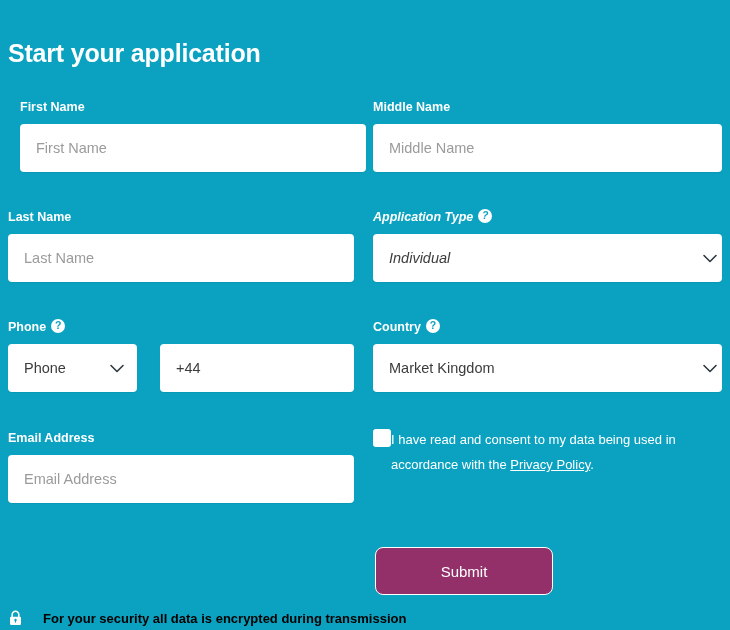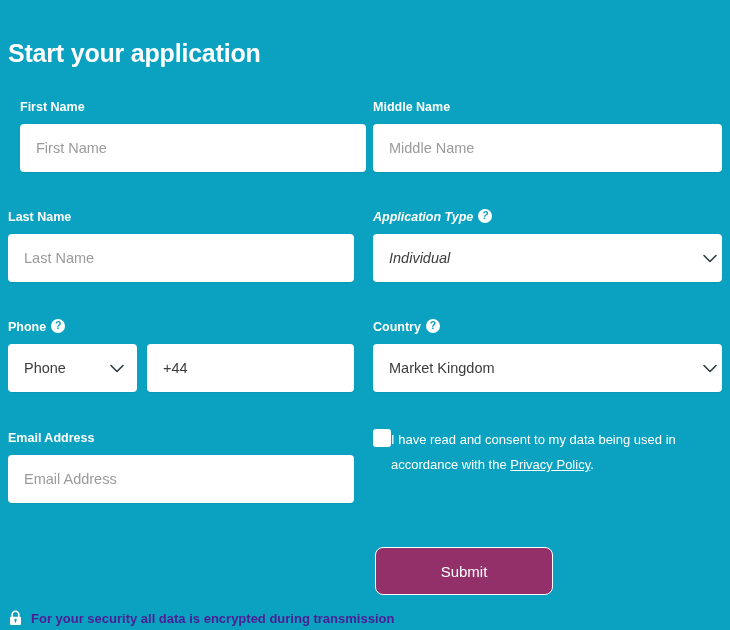--- a/index.html
+++ b/index.html
@@ -116,20 +116,21 @@
     display: flex;
     gap: 10px;
   }
   .phone-row .phone-type {
     width: 129px;
     flex: 0 0 129px;
     padding-right: 10px;
   }
   .phone-row .phone-prefix {
     flex: 1 1 auto;
+    margin-left: 13px;
   }
 
   
   .checkbox-group {
     position: absolute;
     left: 373px;
     top: 427px;
     width: 352px;
   }
 
@@ -182,24 +183,24 @@
     cursor: pointer;
   }
 
   
   .security-note {
     position: absolute;
     left: 8px;
     top: 610px;
     display: flex;
     align-items: center;
-    gap: 8px;
+    gap: 20px;
     font-size: 13px;
     font-weight: bold;
-    color: #4c1d95;
+    color: #000000;
   }
 
   .lock-icon {
     width: 15px;
     height: 16px;
     flex: 0 0 15px;
     display: block;
   }
 </style>
 </head>

